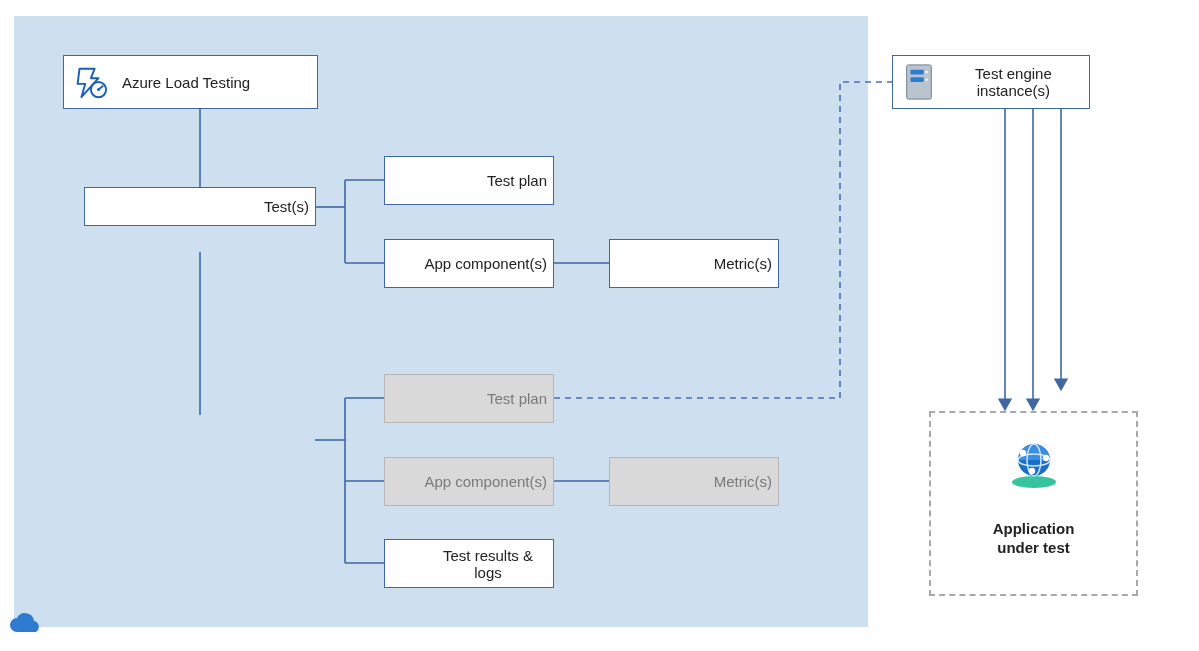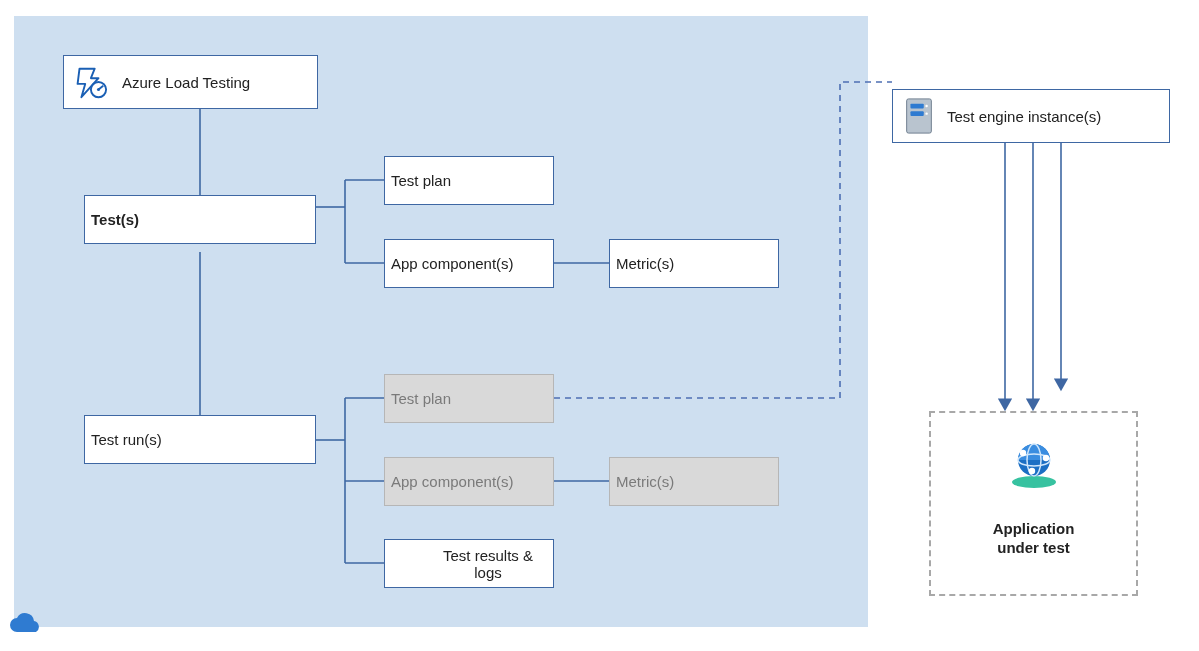--- a/index.html
+++ b/index.html
@@ -24,21 +24,21 @@
     position: absolute;
     background: #fff;
   }
   .box {
     position: absolute;
     background: #fff;
     border: 1px solid #3e67a3;
     box-sizing: border-box;
     display: flex;
     align-items: center;
-    justify-content: flex-start;
+    justify-content: flex-end;
     text-align: center;
     font-size: 15px;
     color: #222;
     padding: 4px 6px;
   }
   .box.snapshot {
     background: #d9d9d9;
     color: #7a7a7a;
     border: 1px solid #b6b6b6;
   }
@@ -118,57 +118,54 @@
       <svg viewBox="0 0 40 40" width="38" height="38">
         <path d="M10 6 L26 6 L22 16 L30 16 L12 36 L16 22 L8 22 Z" fill="none" stroke="#1a5fb4" stroke-width="2" stroke-linejoin="round"></path>
         <circle cx="30" cy="28" r="8" fill="#fff" stroke="#1a5fb4" stroke-width="2"></circle>
         <line x1="30" y1="28" x2="35" y2="24" stroke="#1a5fb4" stroke-width="2"></line>
         <circle cx="30" cy="28" r="1.6" fill="#1a5fb4"></circle>
       </svg>
     </span>
     <span class="lbl">Azure Load Testing</span>
   </div>
 
-  <div class="box" style="left:84px; top:195px; width:232px; height:49px;font-weight:bold;">
+  <div class="box" style="left:84px; top:187px; width:232px; height:39px;">
     <span class="lbl">Test(s)</span>
   </div>
 
   <div class="box" style="left:384px; top:156px; width:170px; height:49px;">
     <span class="lbl">Test plan</span>
   </div>
 
   <div class="box" style="left:384px; top:239px; width:170px; height:49px;">
     <span class="lbl">App component(s)</span>
   </div>
 
   <div class="box" style="left:609px; top:239px; width:170px; height:49px;">
     <span class="lbl">Metric(s)</span>
   </div>
 
-  <div class="box" style="left:84px; top:415px; width:232px; height:49px;">
-    <span class="lbl">Test run(s)</span>
-  </div>
 
   <div class="box snapshot" style="left:384px; top:374px; width:170px; height:49px;">
     <span class="lbl">Test plan</span>
   </div>
 
   <div class="box snapshot" style="left:384px; top:457px; width:170px; height:49px;">
     <span class="lbl">App component(s)</span>
   </div>
 
   <div class="box snapshot" style="left:609px; top:457px; width:170px; height:49px;">
     <span class="lbl">Metric(s)</span>
   </div>
 
   <div class="box" style="left:384px; top:539px; width:170px; height:49px;padding-left:44px;">
     <span class="lbl">Test results &amp; logs</span>
   </div>
 
-  <div class="box" style="left:892px; top:55px; width:278px; height:54px; justify-content:flex-start; padding-left:10px;margin-top:34px;">
+  <div class="box" style="left:892px; top:55px; width:198px; height:54px; justify-content:flex-start; padding-left:10px;">
     <span style="position:relative; width:32px; height:38px; margin-right:12px;">
       <svg viewBox="0 0 32 40" width="32" height="38">
         <rect x="3" y="2" width="26" height="36" rx="2" fill="#b9c4cf" stroke="#6b7b8c" stroke-width="1"></rect>
         <rect x="7" y="7" width="14" height="5" rx="1" fill="#2f7bd1"></rect>
         <rect x="7" y="15" width="14" height="5" rx="1" fill="#2f7bd1"></rect>
         <circle cx="24" cy="9.5" r="1.3" fill="#fff"></circle>
         <circle cx="24" cy="17.5" r="1.3" fill="#fff"></circle>
       </svg>
     </span>
     <span class="lbl">Test engine instance(s)</span>

